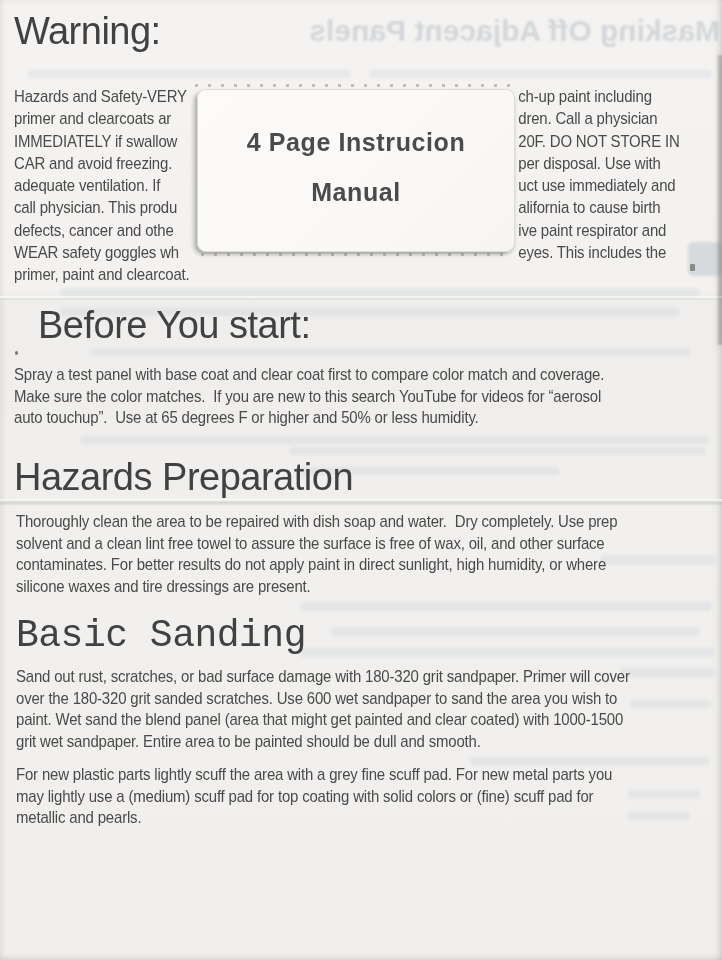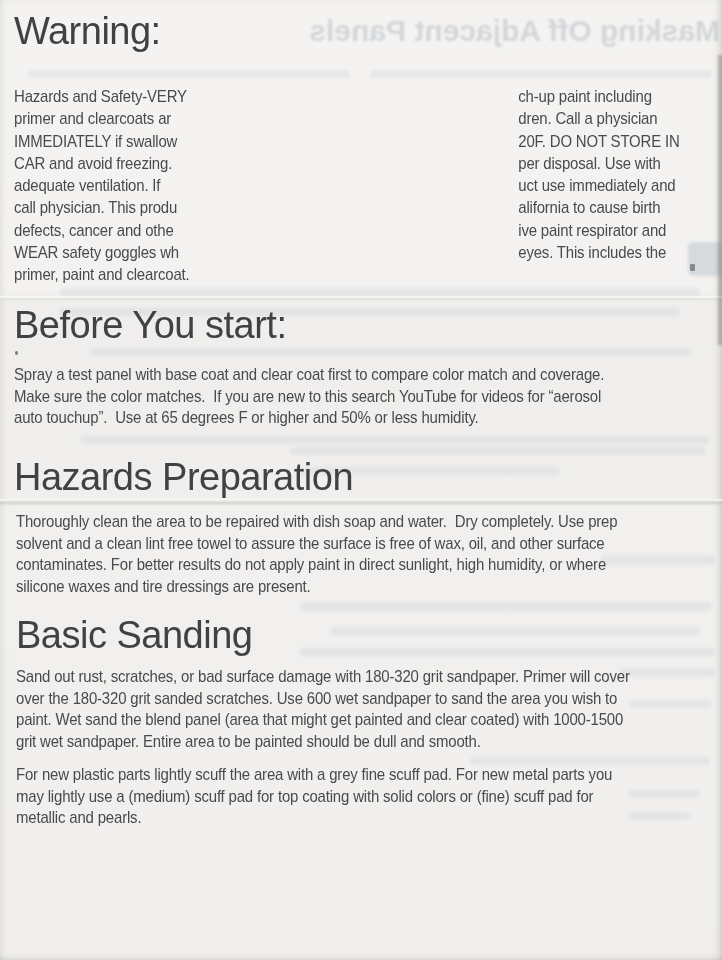--- a/index.html
+++ b/index.html
@@ -153,33 +153,41 @@
     </div>
     <div class="warn-row">
       <span class="frag-left">WEAR safety goggles wh</span>
       <span class="frag-right">eyes. This includes the</span>
     </div>
     <div class="warn-row">
       <span class="frag-left">primer, paint and clearcoat.</span>
     </div>
   </div>
 
+  <div class="sticker">
+    <div class="seam top"></div>
+    <div class="seam bottom"></div>
+    <div class="label">
+      <div class="label-line l1">4 Page Instrucion</div>
+      <div class="label-line l2">Manual</div>
+    </div>
+  </div>
 
-  <div class="h1" style="top:304px;">Before You start:</div>
+  <div class="h1" style="top:304px;margin-left:24px;">Before You start:</div>
   <div class="body-text" style="top:364px;">Spray a test panel with base coat and clear coat first to compare color match and coverage.
 Make sure the color matches.  If you are new to this search YouTube for videos for “aerosol
 auto touchup”.  Use at 65 degrees F or higher and 50% or less humidity.</div>
 
   <div class="h1" style="top:456px;">Hazards Preparation</div>
   <div class="body-text" style="top:511px;left:16px;">Thoroughly clean the area to be repaired with dish soap and water.  Dry completely. Use prep
 solvent and a clean lint free towel to assure the surface is free of wax, oil, and other surface
 contaminates. For better results do not apply paint in direct sunlight, high humidity, or where
 silicone waxes and tire dressings are present.</div>
 
-  <div class="h1" style="top:614px;left:16px;">Basic Sanding</div>
+  <div class="h1" style="top:614px;left:16px;font-family:Liberation Mono, monospace;">Basic Sanding</div>
   <div class="body-text" style="top:666px;left:16px;">Sand out rust, scratches, or bad surface damage with 180-320 grit sandpaper. Primer will cover
 over the 180-320 grit sanded scratches. Use 600 wet sandpaper to sand the area you wish to
 paint. Wet sand the blend panel (area that might get painted and clear coated) with 1000-1500
 grit wet sandpaper. Entire area to be painted should be dull and smooth.</div>
   <div class="body-text" style="top:764px;left:16px;">For new plastic parts lightly scuff the area with a grey fine scuff pad. For new metal parts you
 may lightly use a (medium) scuff pad for top coating with solid colors or (fine) scuff pad for
 metallic and pearls.</div>
 
 </div>
 

